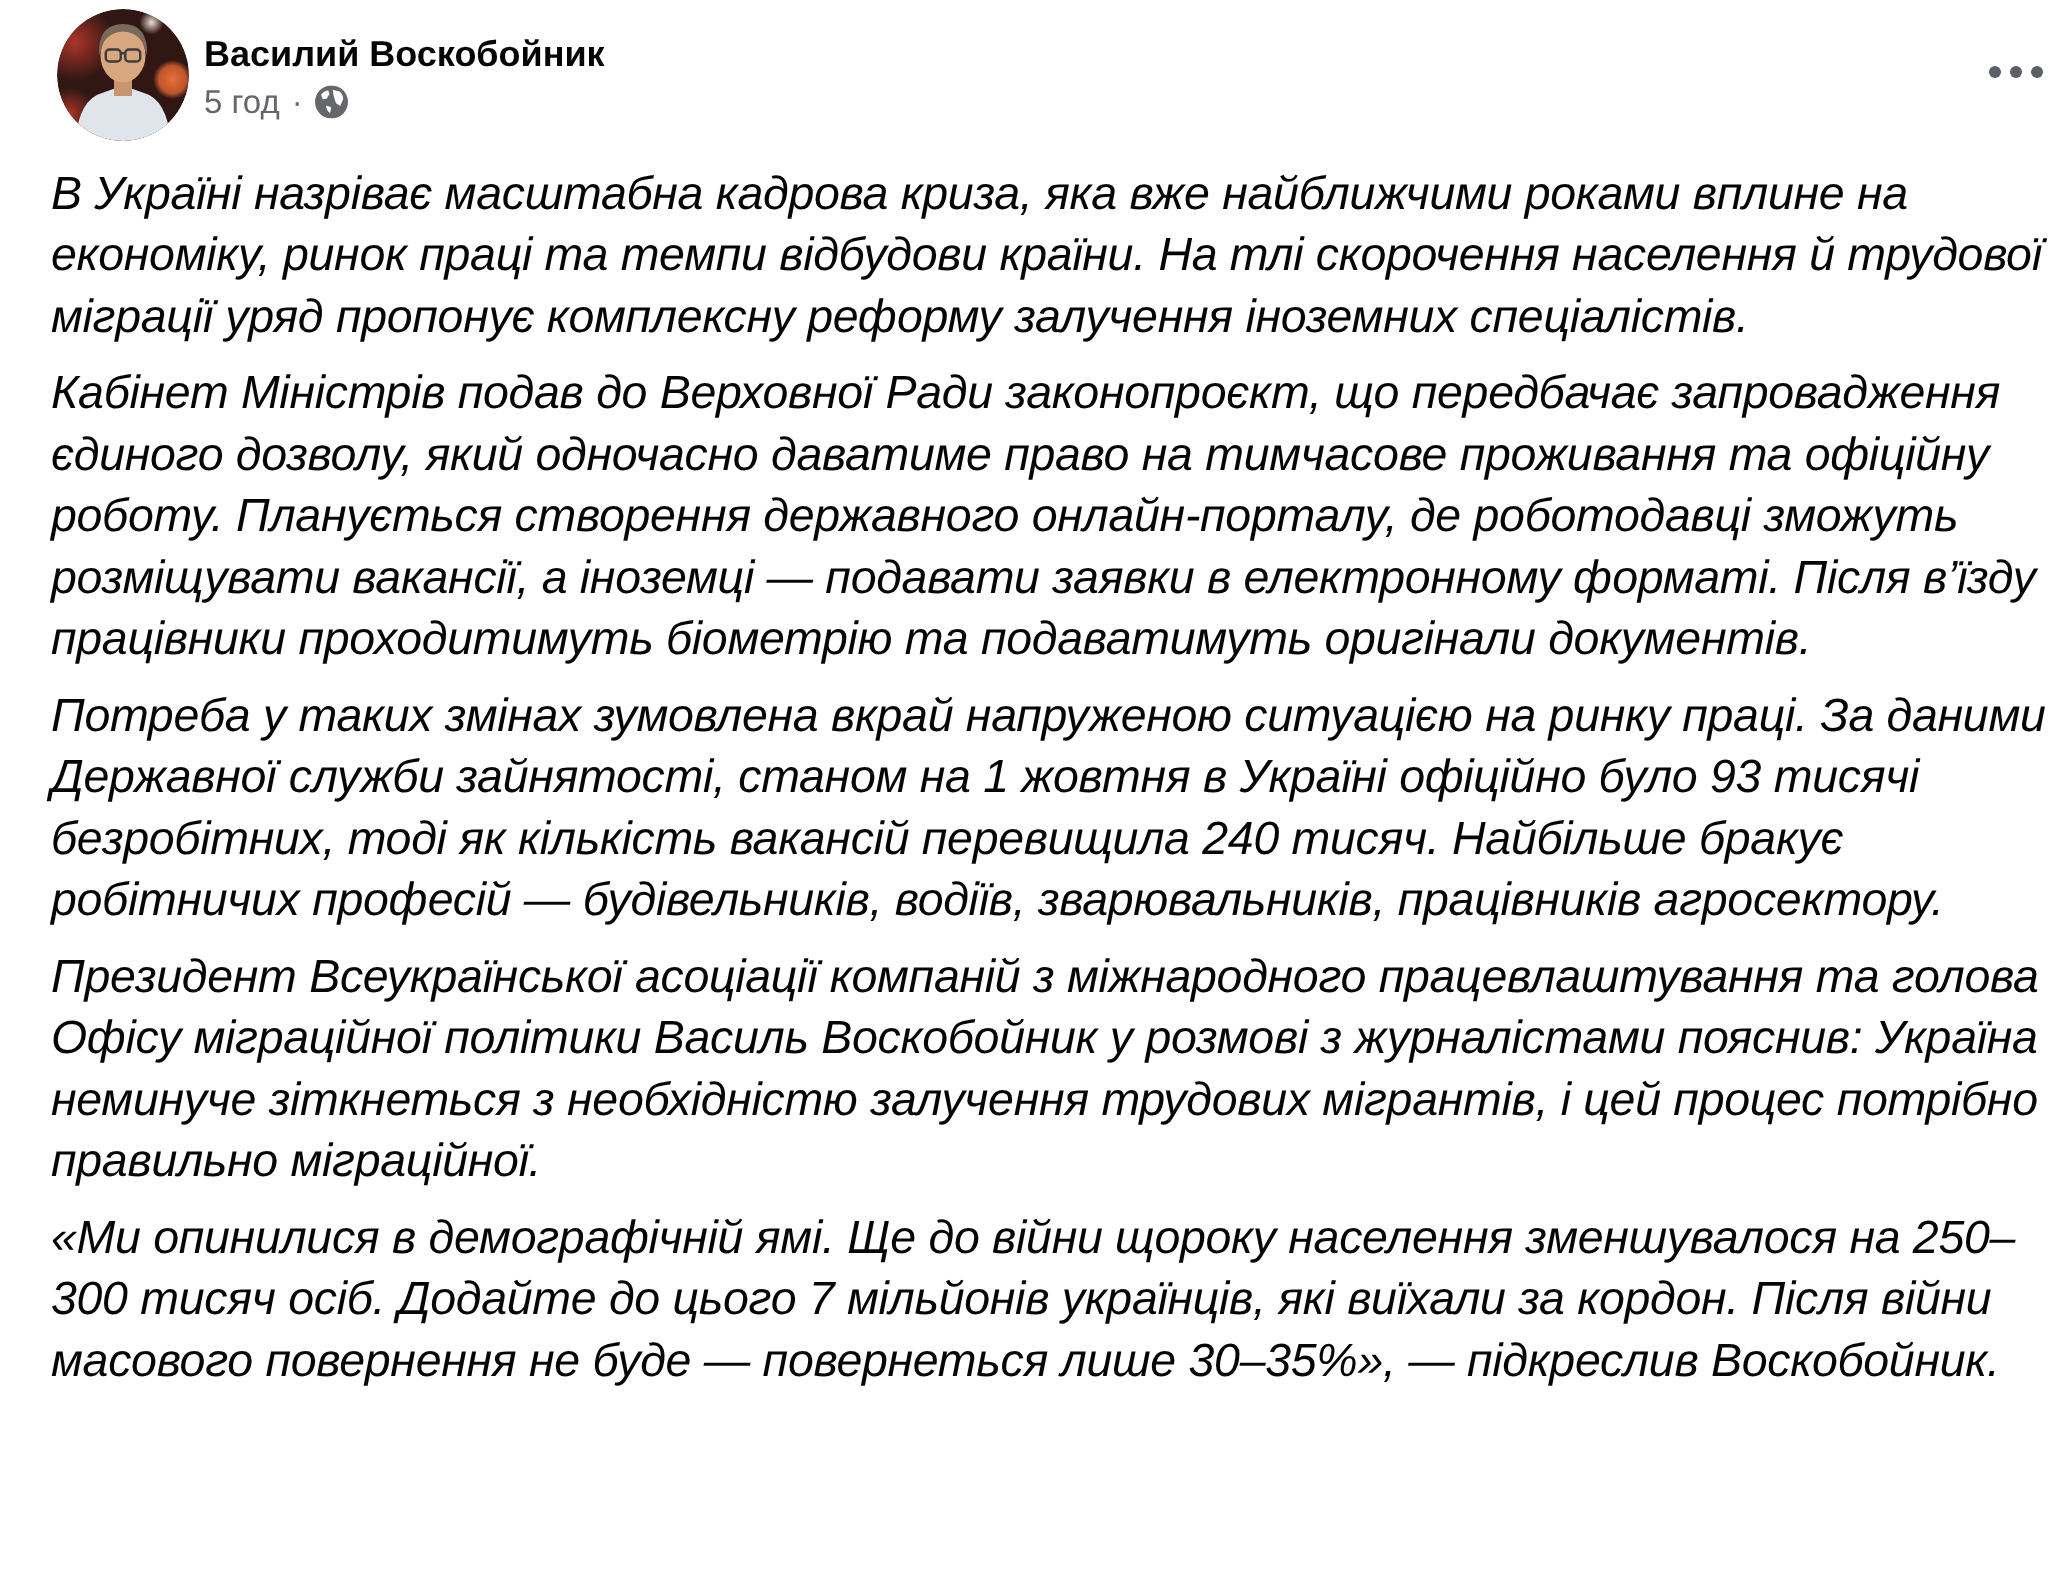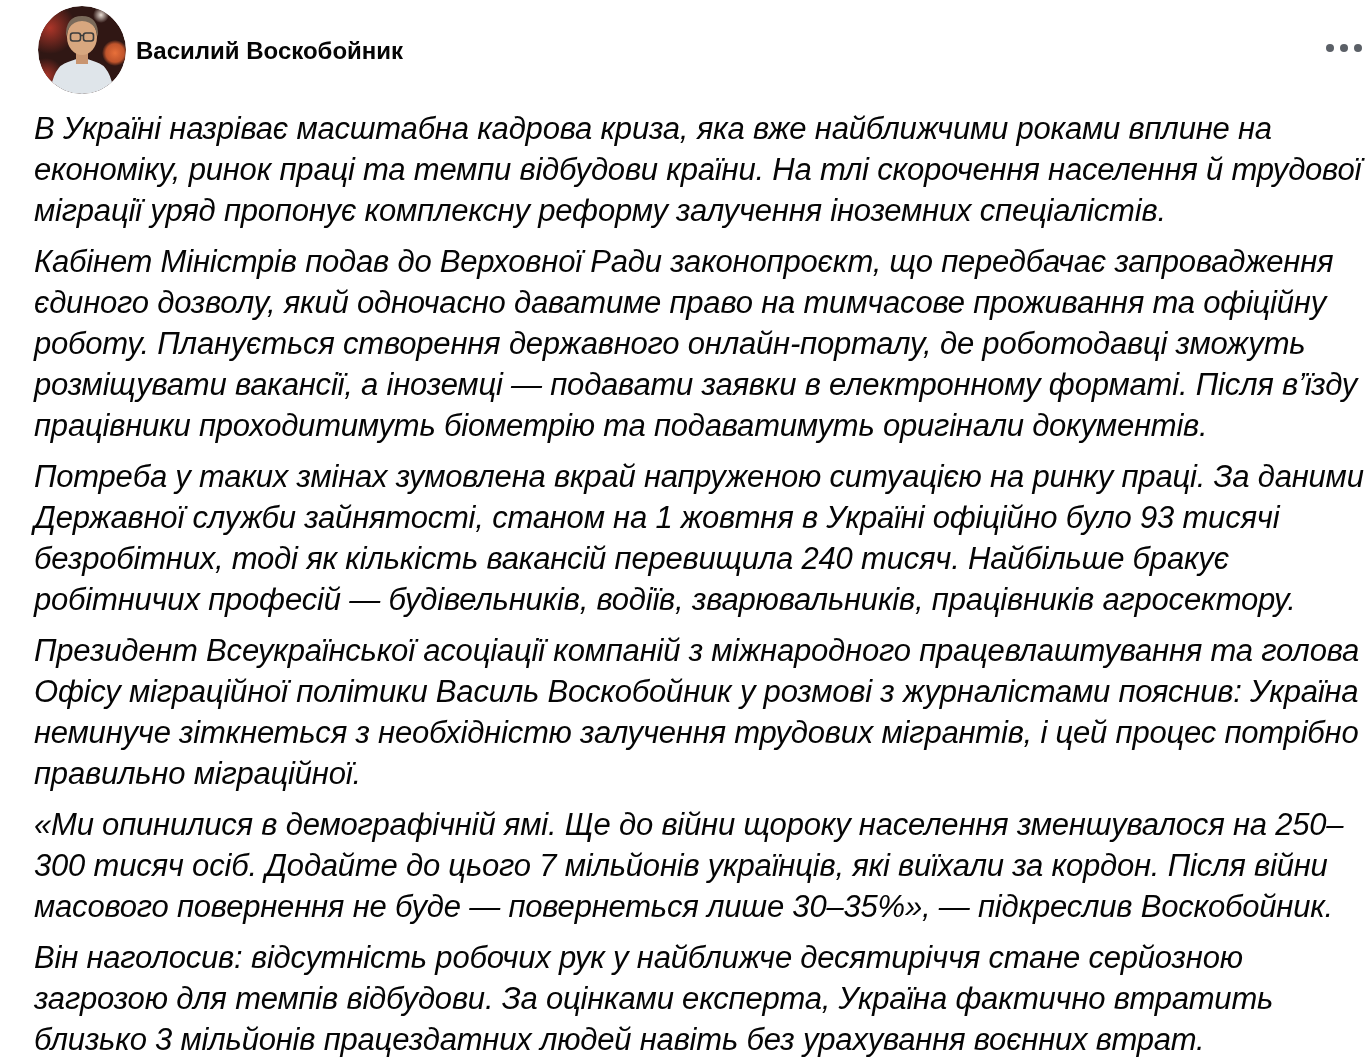--- a/index.html
+++ b/index.html
@@ -147,35 +147,46 @@
           <path d="M28 31 Q27 10 44 10 Q61 10 60 31 L57 22 Q52 15 44 15 Q36 15 31 22 Z" fill="#7a6a5a"></path>
           <rect x="32.5" y="27" width="10" height="8" rx="2.5" fill="none" stroke="#3c3c3c" stroke-width="1.6"></rect>
           <rect x="45.5" y="27" width="10" height="8" rx="2.5" fill="none" stroke="#3c3c3c" stroke-width="1.6"></rect>
           <path d="M42.5 29.5 h3" stroke="#3c3c3c" stroke-width="1.6"></path>
         </g>
       </svg>
     </div>
 
     <div class="header-info">
       <div class="author-name">Василий Воскобойник</div>
+      <div class="post-meta">
+        <span class="time">5 год</span>
+        <span class="sep">·</span>
+        <span class="globe-icon">
+          <svg width="22" height="22" viewBox="0 0 16 16">
+            <circle cx="8" cy="8" r="8" fill="#65676b"></circle>
+            <path fill="#ffffff" d="M3 4.2 Q4.5 2.5 6.4 2.3 L7 4.1 L5.6 6.4 L3.8 6.7 Q3.1 5.4 3 4.2 Z"></path>
+            <path fill="#ffffff" d="M8.6 2.1 L11.9 2.9 Q13.6 4.4 13.7 6.5 L12.2 9.9 L10.2 8.6 L9.1 5.3 Z"></path>
+            <path fill="#ffffff" d="M5.3 9.7 L7.9 10.5 L7.3 13.3 Q5.7 12.6 5.3 9.7 Z"></path>
+          </svg>
+        </span>
+      </div>
     </div>
   </div>
 
   <div class="more-button" title="">
     <span class="dot"></span>
     <span class="dot"></span>
     <span class="dot"></span>
   </div>
 
   <div class="post-body">
     <p>В Україні назріває масштабна кадрова криза, яка вже найближчими роками вплине на економіку, ринок праці та темпи відбудови країни. На тлі скорочення населення й трудової міграції уряд пропонує комплексну реформу залучення іноземних спеціалістів.</p>
     <p>Кабінет Міністрів подав до Верховної Ради законопроєкт, що передбачає запровадження єдиного дозволу, який одночасно даватиме право на тимчасове проживання та офіційну роботу. Планується створення державного онлайн-порталу, де роботодавці зможуть розміщувати вакансії, а іноземці — подавати заявки в електронному форматі. Після в’їзду працівники проходитимуть біометрію та подаватимуть оригінали документів.</p>
     <p>Потреба у таких змінах зумовлена вкрай напруженою ситуацією на ринку праці. За даними Державної служби зайнятості, станом на 1 жовтня в Україні офіційно було 93 тисячі безробітних, тоді як кількість вакансій перевищила 240 тисяч. Найбільше бракує робітничих професій — будівельників, водіїв, зварювальників, працівників агросектору.</p>
     <p>Президент Всеукраїнської асоціації компаній з міжнародного працевлаштування та голова Офісу міграційної політики Василь Воскобойник у розмові з журналістами пояснив: Україна неминуче зіткнеться з необхідністю залучення трудових мігрантів, і цей процес потрібно правильно міграційної.</p>
     <p>«Ми опинилися в демографічній ямі. Ще до війни щороку населення зменшувалося на 250–300 тисяч осіб. Додайте до цього 7 мільйонів українців, які виїхали за кордон. Після війни масового повернення не буде — повернеться лише 30–35%», — підкреслив Воскобойник.</p>
-    <p>Він наголосив: відсутність робочих рук у найближче десятиріччя стане серйозною загрозою для темпів відбудови. За оцінками експерта, Україна фактично втратить близько 3 мільйонів працездатних людей навіть без урахування воєнних втрат.</p>
   </div>
 
   <div class="scrollbar-track">
     <div class="scrollbar-thumb"></div>
   </div>
 
 </div>
 
 </body></html>

